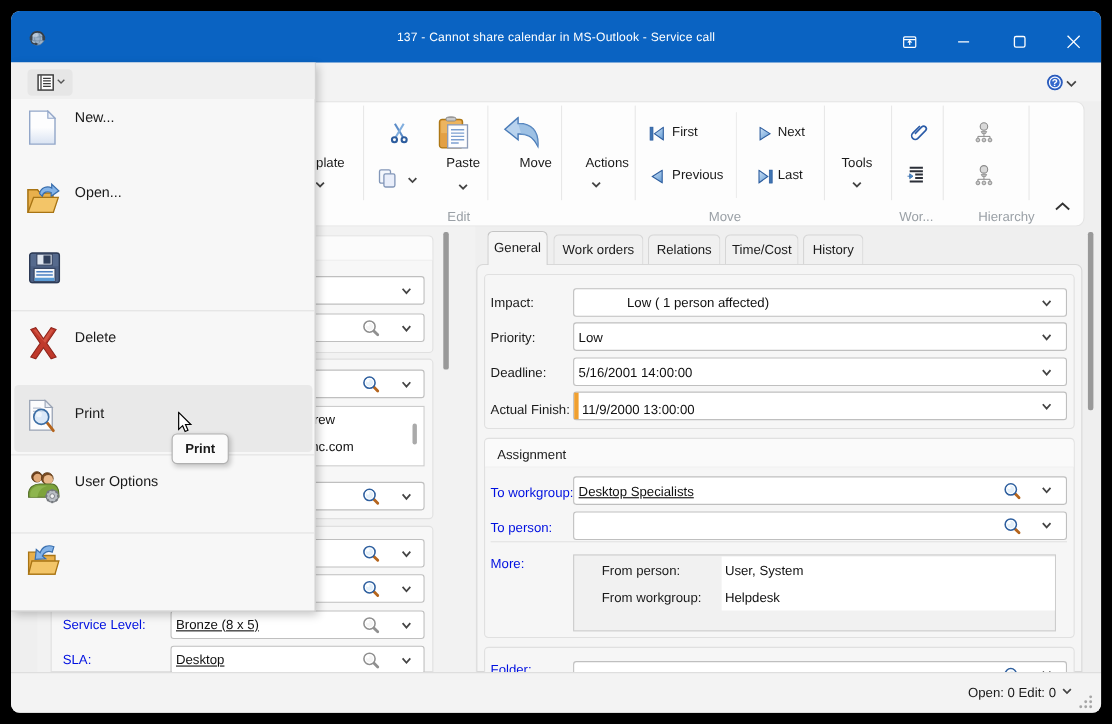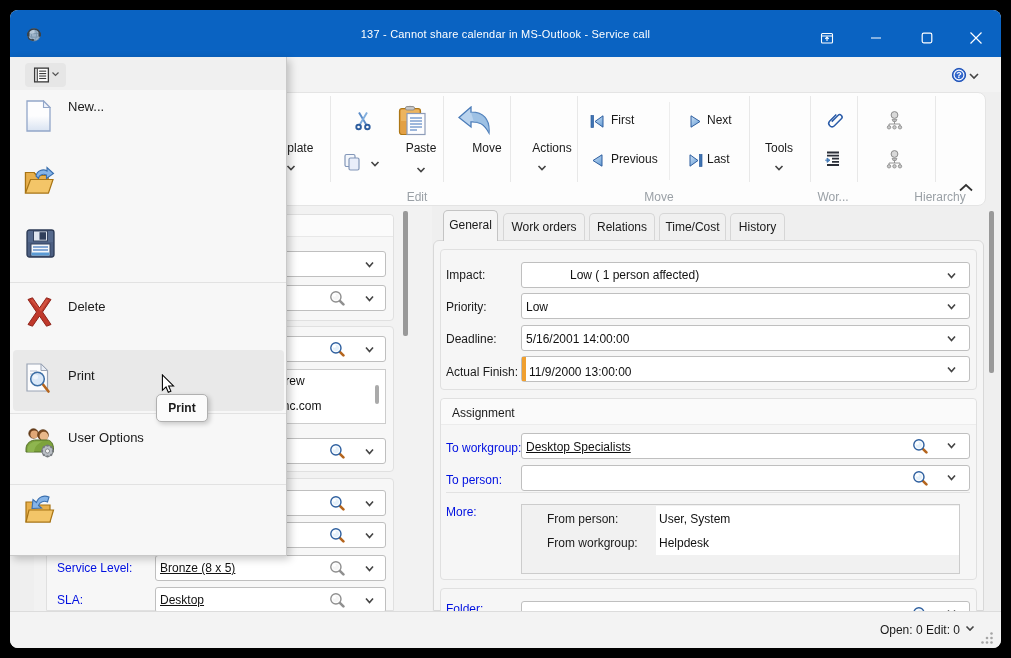--- a/index.html
+++ b/index.html
@@ -195,21 +195,21 @@
      <circle cx="15" cy="16.3" r="1.7" fill="#c9c9c9" stroke="#8a8a8a" stroke-width="0.8"></circle>
    </svg>
    <svg class="abs" style="left:875px;top:58px;" width="19" height="19" viewBox="0 0 19 19">
      <circle cx="9.5" cy="4" r="3.4" fill="#d9d9d9" stroke="#8a8a8a" stroke-width="1"></circle>
      <path d="M7 8.5 L12 8.5 L11 10.5 L8 10.5 Z" fill="#bbb" stroke="#8a8a8a" stroke-width="0.7"></path>
      <path d="M9.5 10.5 V13 M4 13 H15 M4 13 V15 M15 13 V15" fill="none" stroke="#8a8a8a" stroke-width="0.9"></path>
      <circle cx="4" cy="16.3" r="1.7" fill="#c9c9c9" stroke="#8a8a8a" stroke-width="0.8"></circle>
      <circle cx="9.5" cy="16.3" r="1.7" fill="#c9c9c9" stroke="#8a8a8a" stroke-width="0.8"></circle>
      <circle cx="15" cy="16.3" r="1.7" fill="#c9c9c9" stroke="#8a8a8a" stroke-width="0.8"></circle>
    </svg>
-   <div class="abs rlabel" style="left:880px;width:100px;">Hierarchy</div>
+   <div class="abs rlabel" style="left:855px;width:100px;">Hierarchy</div>
    <div class="abs rsep" style="left:925px;"></div>
    <svg class="abs" style="left:947px;top:90px;" width="18" height="12" viewBox="0 0 18 12">
           <path d="M3 8.5 L9 3 L15 8.5" fill="none" stroke="#333" stroke-width="1.7"></path>
         </svg>
   </div>
   <div id="content" class="abs"></div>
   <div id="leftpanel" class="abs" style="left:24px;top:196px;width:398px;height:405px;background:#f2f2f2;">
    <div class="abs gbox" style="left:12px;top:8px;width:348px;height:107px;"></div>
    <div class="abs" style="left:13px;top:9px;width:346px;height:22px;background:#fbfbfb;border-bottom:1px solid #e8e8e8;border-radius:4px 4px 0 0;"></div>
    <div class="abs field" style="left:121px;top:45px;width:231px;height:26px;"></div>
@@ -385,20 +385,21 @@
   <svg class="abs" style="left:16px;top:43px;" width="25" height="32" viewBox="0 0 25 32">
    <defs>
           <linearGradient id="pg" x1="0" y1="0" x2="0" y2="1">
             <stop offset="0.5" stop-color="#fdfdfe"></stop>
             <stop offset="1" stop-color="#d9e3f2"></stop>
           </linearGradient>
         </defs>
    <path d="M1 1 L17.5 1 L24 7.5 L24 31 L1 31 Z" fill="url(#pg)" stroke="#93a7c9" stroke-width="1.3"></path>
    <path d="M17.5 1 L17.5 7.5 L24 7.5 Z" fill="#eef2f9" stroke="#93a7c9" stroke-width="1.1"></path>
   </svg>
+  <div class="abs mitem mtext" style="top:110px;">Open...</div>
   <svg class="abs" style="left:14px;top:109px;" width="31" height="29" viewBox="0 0 31 29">
    <path d="M1.5 27 L1.5 6.5 L10 6.5 L12.5 9.5 L24 9.5 L24 14" fill="#d89a2e" stroke="#a87414" stroke-width="1.2"></path>
    <path d="M1.5 27 L1.5 6.5 L10 6.5 L12.5 9.5 L24 9.5 L24 27 Z" fill="#e8b04c" stroke="#a87414" stroke-width="1.2"></path>
    <path d="M12 10 C13 4.5 19 2.5 23 5 L23 1.5 L29.5 7.5 L22.5 12.5 L22.5 9 C19 7.5 15 8.5 14.5 12.5 Z" fill="#85b4e8" stroke="#3a6fae" stroke-width="1.1"></path>
    <path d="M1.5 27 L6.5 13.5 L29 13.5 L24.5 27 Z" fill="#f3c568" stroke="#a87414" stroke-width="1.2"></path>
   </svg>
   <svg class="abs" style="left:16px;top:172px;" width="29" height="29" viewBox="0 0 29 29">
    <rect x="1" y="1" width="27" height="27" rx="2.5" fill="#4c5f82" stroke="#2c3a55" stroke-width="1.3"></rect>
    <path d="M2 2 L27 2 L27 13 L2 13 Z" fill="#5d7195" opacity="0.6"></path>
    <rect x="7.5" y="2" width="14" height="10" fill="#dfe5ee" stroke="#33425f" stroke-width="1"></rect>

